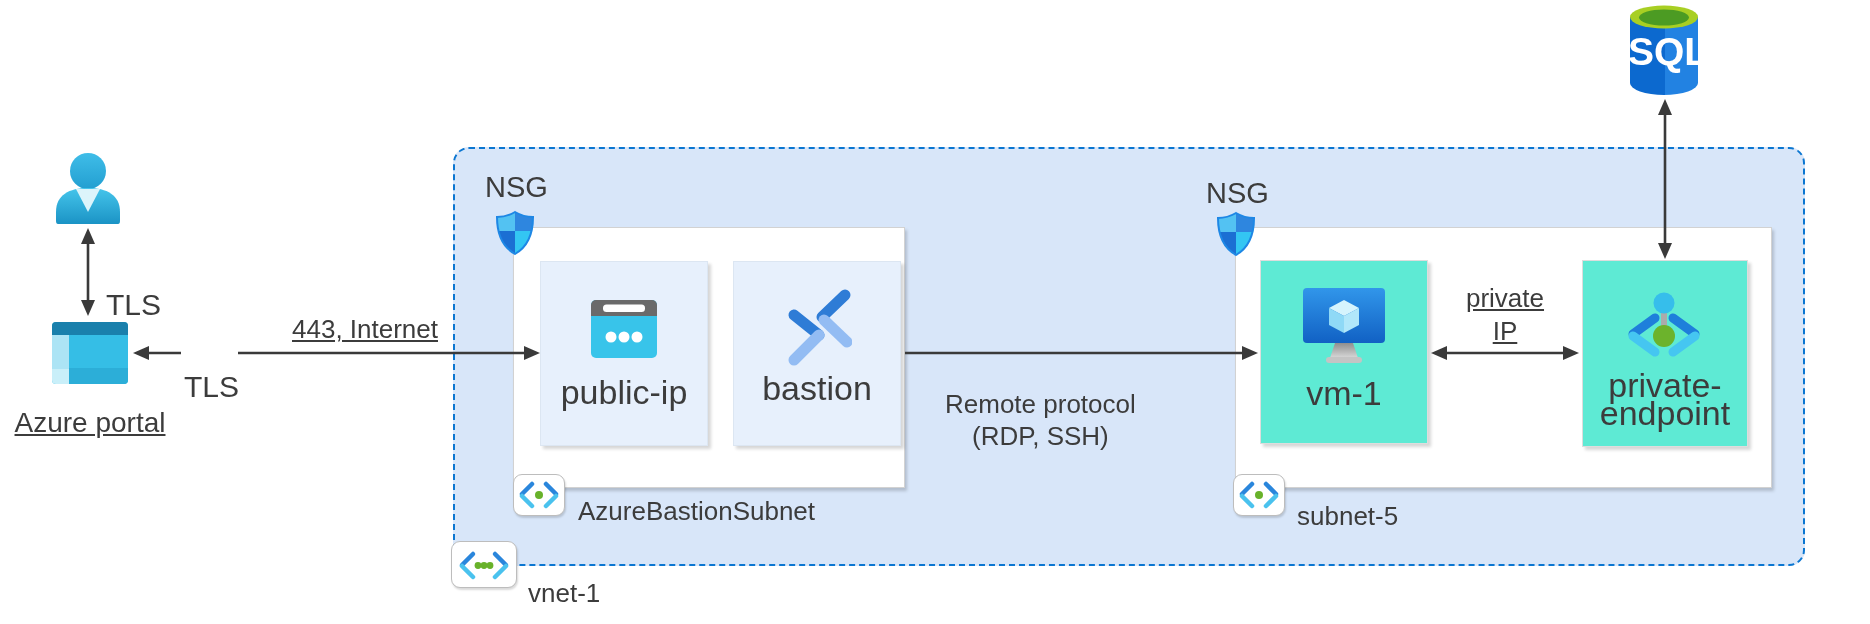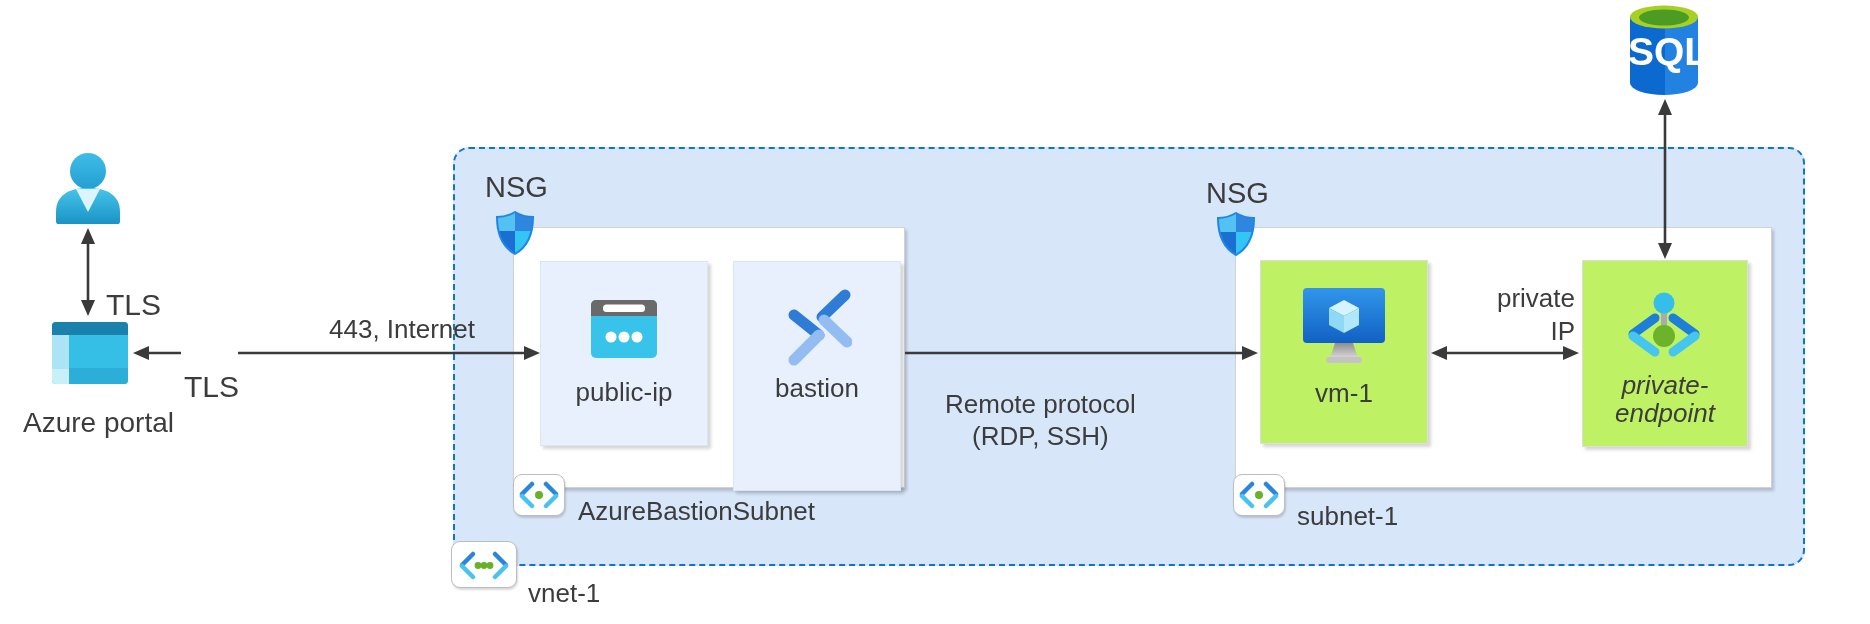--- a/index.html
+++ b/index.html
@@ -4,46 +4,46 @@
 <style>
   html,body{margin:0;padding:0;background:#ffffff;}
   #canvas{
     position:relative;width:1870px;height:624px;background:#ffffff;
     font-family:"Liberation Sans","DejaVu Sans",sans-serif;color:#3c3c3c;overflow:hidden;
   }
   .abs{position:absolute;}
   .lbl{position:absolute;font-size:26px;color:#3c3c3c;white-space:nowrap;line-height:30px;text-align:center;}
   .lbl.big{font-size:30px;margin-top:36px;}
   .lbl.nsg{font-size:29px;}
-  .center{text-align:right;}
+  .center{text-align:center;text-decoration:underline;}
 
   
   #vnet-box{left:453px;top:147px;width:1352px;height:419px;background:#D8E6F9;
     border:2px dashed #0B76D1;border-radius:16px;box-sizing:border-box;}
 
   
   .subnet-box{position:absolute;background:#ffffff;border:1px solid #D2D2D2;
     box-shadow:2px 3px 3px rgba(0,0,0,0.18);box-sizing:border-box;}
   #bastion-subnet-box{left:513px;top:227px;width:392px;height:261px;}
   #subnet1-box{left:1235px;top:227px;width:537px;height:261px;}
 
   
   .tile{position:absolute;display:flex;flex-direction:column;align-items:center;
     box-sizing:border-box;box-shadow:3px 3px 3px rgba(0,0,0,0.16);}
   .tile.blue{background:#E7F0FC;border:1px solid #DCE6F2;}
-  .tile.gray{background:#bef264;border:1px solid #DDDDDD;}
+  .tile.gray{background:#5eead4;border:1px solid #DDDDDD;}
   #tile-public-ip{left:540px;top:261px;width:168px;height:185px;padding-top:38px;}
-  #tile-bastion{left:733px;top:261px;width:168px;height:230px;padding-top:26px;}
+  #tile-bastion{left:733px;top:261px;width:168px;height:185px;padding-top:26px;}
   #tile-vm{left:1260px;top:260px;width:168px;height:184px;padding-top:26px;}
   #tile-pe{left:1582px;top:260px;width:166px;height:187px;padding-top:28px;}
-  .tile .tlabel{font-size:26px;color:#3c3c3c;line-height:28px;text-align:center;}
+  .tile .tlabel{font-size:34px;color:#3c3c3c;line-height:28px;text-align:center;}
   #tile-public-ip .tlabel{margin-top:20px;}
   #tile-bastion .tlabel{margin-top:6px;}
   #tile-vm .tlabel{margin-top:14px;}
-  #tile-pe .tlabel{margin-top:12px;font-style:italic;}
+  #tile-pe .tlabel{margin-top:12px;}
 
   
   .badge{position:absolute;background:#ffffff;border:1px solid #BDBDBD;border-radius:9px;
     box-shadow:1px 2px 2px rgba(0,0,0,0.15);display:flex;align-items:center;justify-content:center;
     box-sizing:border-box;z-index:6;}
   #badge-bastion-subnet{left:513px;top:474px;width:52px;height:42px;}
   #badge-subnet1{left:1233px;top:474px;width:52px;height:42px;}
   #badge-vnet{left:451px;top:541px;width:66px;height:47px;}
 
   .shield{position:absolute;z-index:6;}
@@ -236,21 +236,21 @@
     <svg width="44" height="28" viewBox="0 0 44 28">
       <g stroke-linecap="round" stroke-width="4.5" fill="none">
         <line x1="15" y1="3" x2="5" y2="13" stroke="#2A86DC"></line>
         <line x1="5" y1="15" x2="15" y2="25" stroke="#4AC2EE"></line>
         <line x1="29" y1="3" x2="39" y2="13" stroke="#2A86DC"></line>
         <line x1="39" y1="15" x2="29" y2="25" stroke="#4AC2EE"></line>
       </g>
       <circle cx="22" cy="14" r="4" fill="#68B22A"></circle>
     </svg>
   </div>
-  <div class="lbl" style="left:1297px;top:501px;">subnet-1</div>
+  <div class="lbl" style="left:1297px;top:501px;">subnet-5</div>
 
   <div id="badge-vnet" class="badge">
     <svg width="54" height="30" viewBox="0 0 54 30">
       <g stroke-linecap="round" stroke-width="4.5" fill="none">
         <line x1="16" y1="4" x2="5" y2="15" stroke="#2A86DC"></line>
         <line x1="5" y1="16" x2="16" y2="27" stroke="#4AC2EE"></line>
         <line x1="38" y1="4" x2="49" y2="15" stroke="#2A86DC"></line>
         <line x1="49" y1="16" x2="38" y2="27" stroke="#4AC2EE"></line>
       </g>
       <circle cx="21" cy="15.5" r="3.4" fill="#68B22A"></circle>

